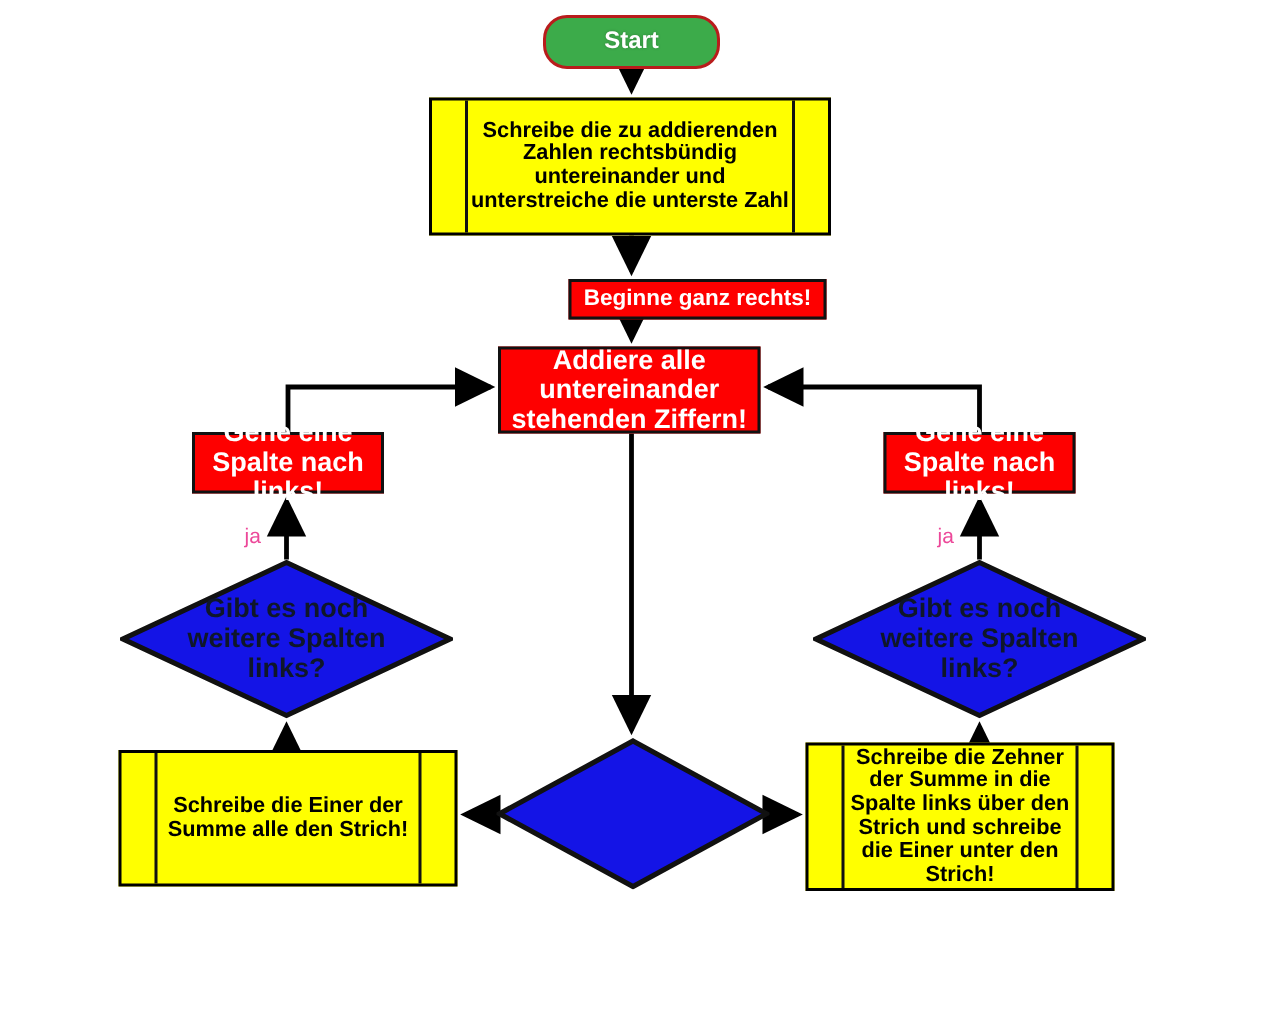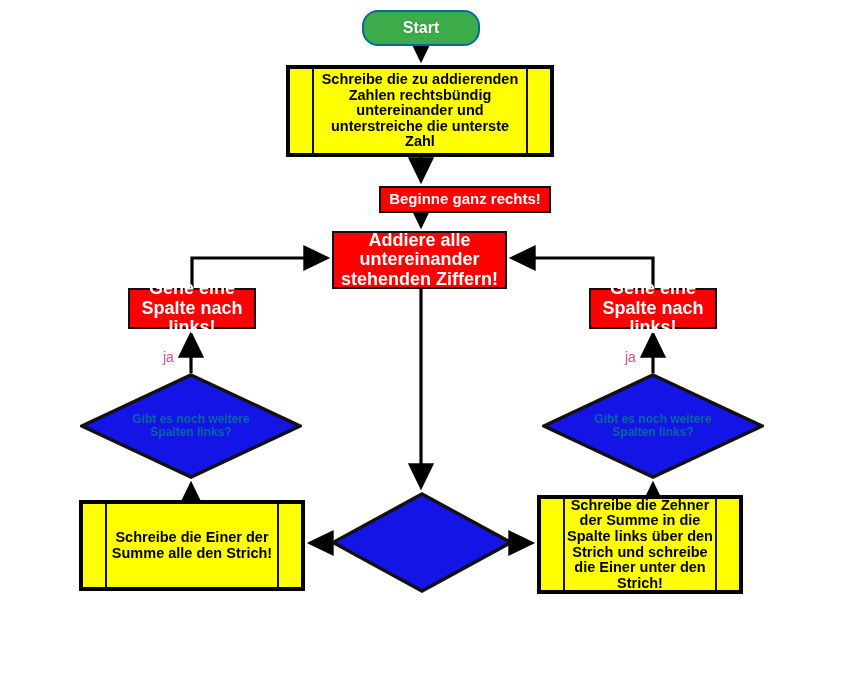--- a/index.html
+++ b/index.html
@@ -32,40 +32,40 @@
     align-items: center;
     justify-content: center;
     text-align: center;
     font-weight: bold;
     line-height: 1.08;
     z-index: 3;
   }
 
   
   .terminator {
-    border: 2px solid #0369a1;
+    border: 2px solid #b91c1c;
     border-radius: 16px;
     color: #ffffff;
     font-size: 16px;
     text-shadow: 0 0 2px rgba(0,0,0,.25);
   }
 
   
   .rect {
     border: 2px solid #111111;
     color: #ffffff;
     font-size: 18px;
   }
   .rect.small {
     font-size: 15px;
   }
 
   
   .predef {
-    border: 4px solid #000000;
+    border: 2px solid #000000;
     color: #000000;
     font-size: 14.5px;
   }
   .predef .bar {
     position: absolute;
     top: 0;
     bottom: 0;
     width: 0;
     border-left: 2px solid #111111;
   }
@@ -84,22 +84,22 @@
   }
   .diamond .shape {
     position: absolute;
     left: 0; top: 0;
     width: 100%;
     height: 100%;
   }
   .diamond .txt {
     position: relative;
     z-index: 2;
-    color: #0369a1;
-    font-size: 12px;
+    color: #0f172a;
+    font-size: 18px;
     line-height: 1.1;
     width: 68%;
   }
 
   
   .edge-label {
     position: absolute;
     font-size: 14px;
     font-weight: normal;
     color: #ec4899;

